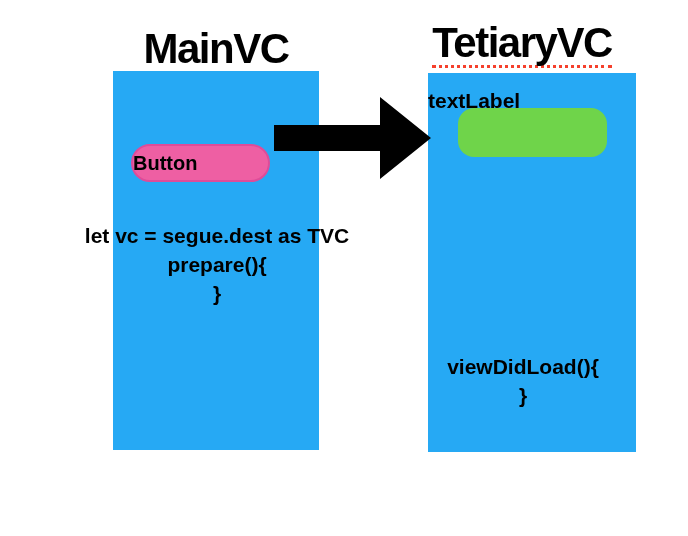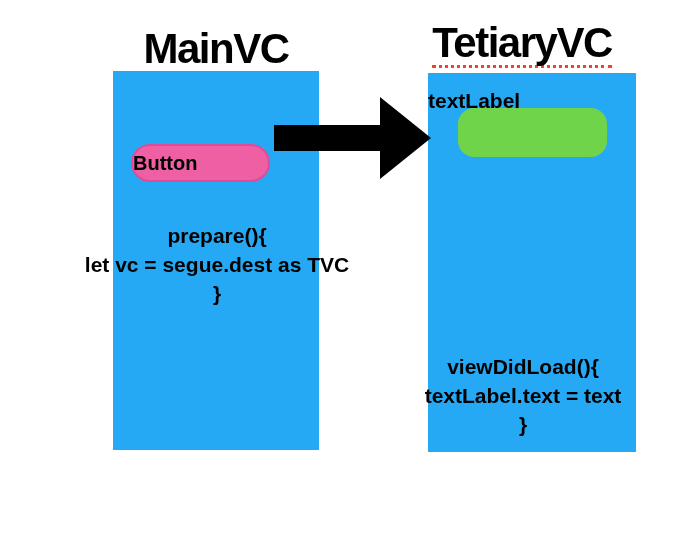--- a/index.html
+++ b/index.html
@@ -110,39 +110,38 @@
 
   <div class="vc-title main-title">MainVC</div>
 
   <div class="vc-box left-box"></div>
 
   <div class="button-pill">
     <span>Button</span>
   </div>
 
   <div class="code-block left-code">
+    <div>let vc = segue.dest as TVC</div>
     <div>prepare(){</div>
-    <div>let vc = segue.dest as TVC</div>
     <div>}</div>
   </div>
 
   <div class="vc-title tetiary-title">
     <span class="squiggle">TetiaryVC</span>
   </div>
 
   <div class="vc-box right-box"></div>
 
   <div class="textlabel-caption">textLabel</div>
 
   <div class="green-label"></div>
 
 
   <div class="code-block right-code">
     <div>viewDidLoad(){</div>
-    <div>textLabel.text = text</div>
     <div>}</div>
   </div>
 
   <svg class="arrow-svg" width="158" height="83" viewBox="0 0 158 83">
     <polygon points="0,28 106,28 106,0 157,41 106,82 106,54 0,54"></polygon>
   </svg>
 
 </div>
 
 </body></html>

